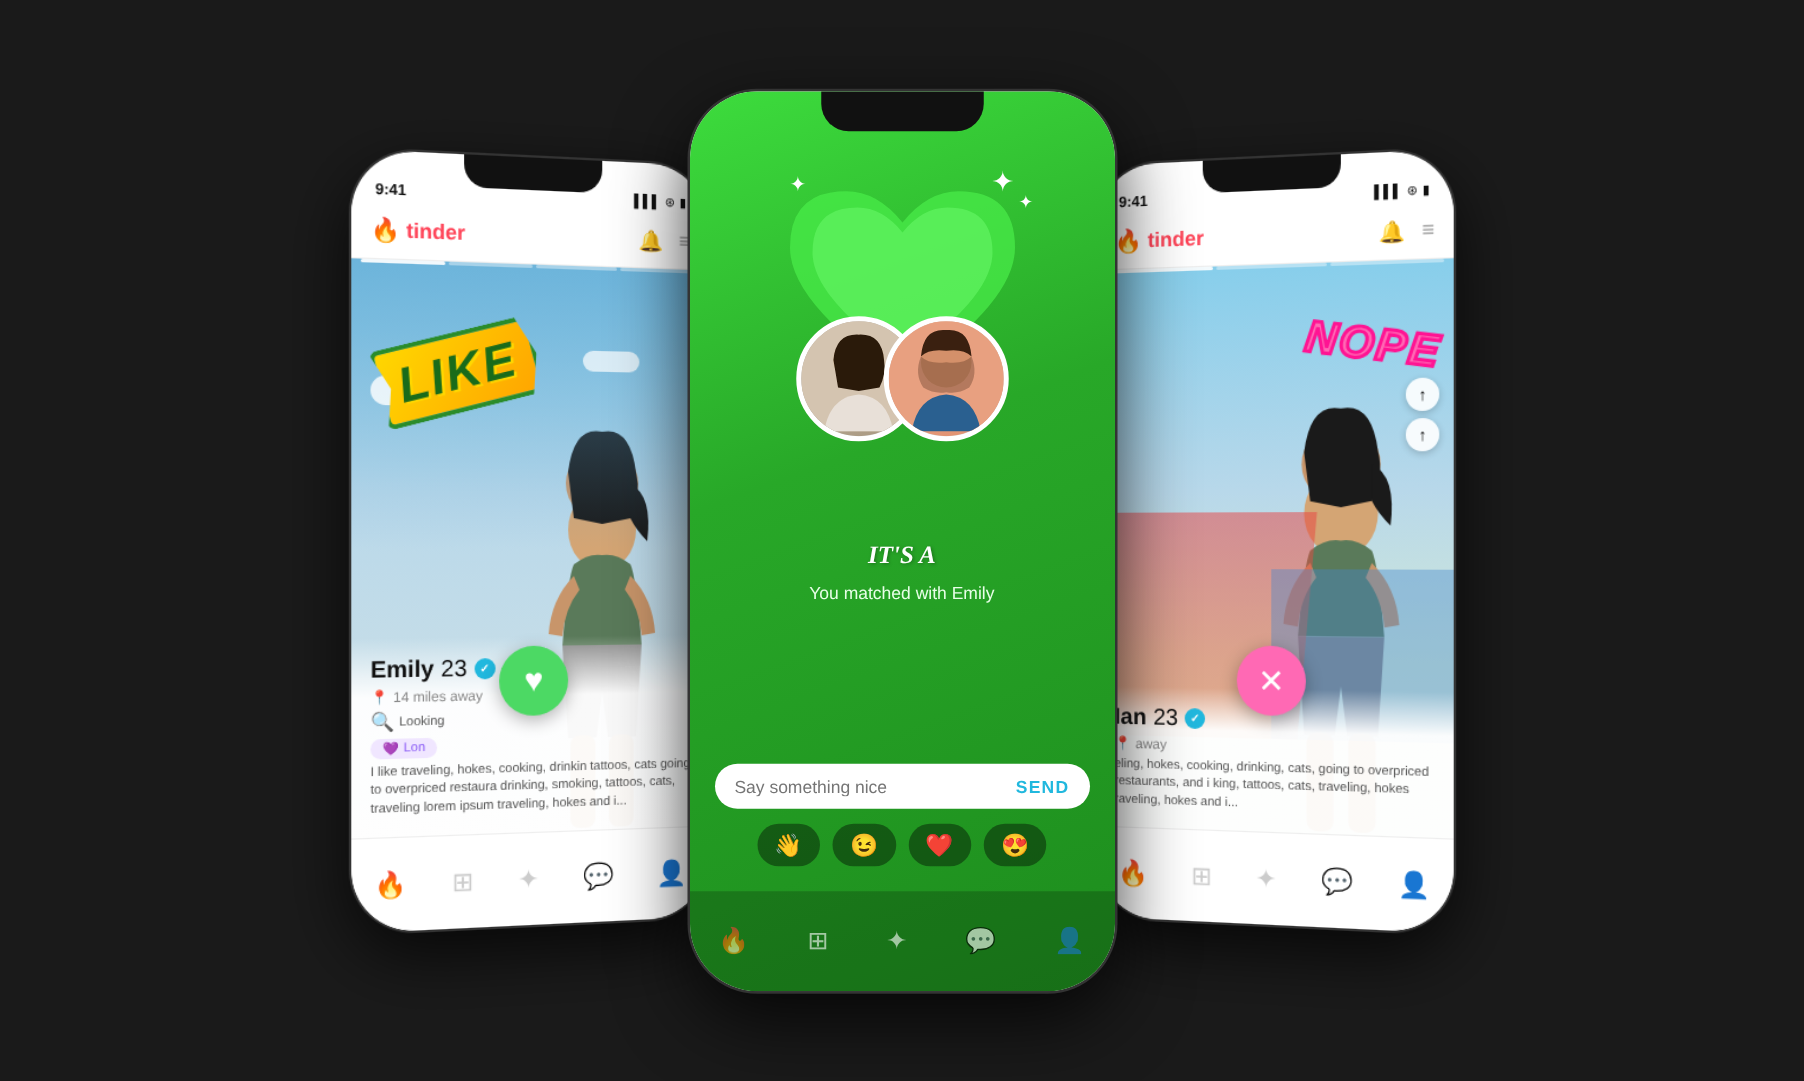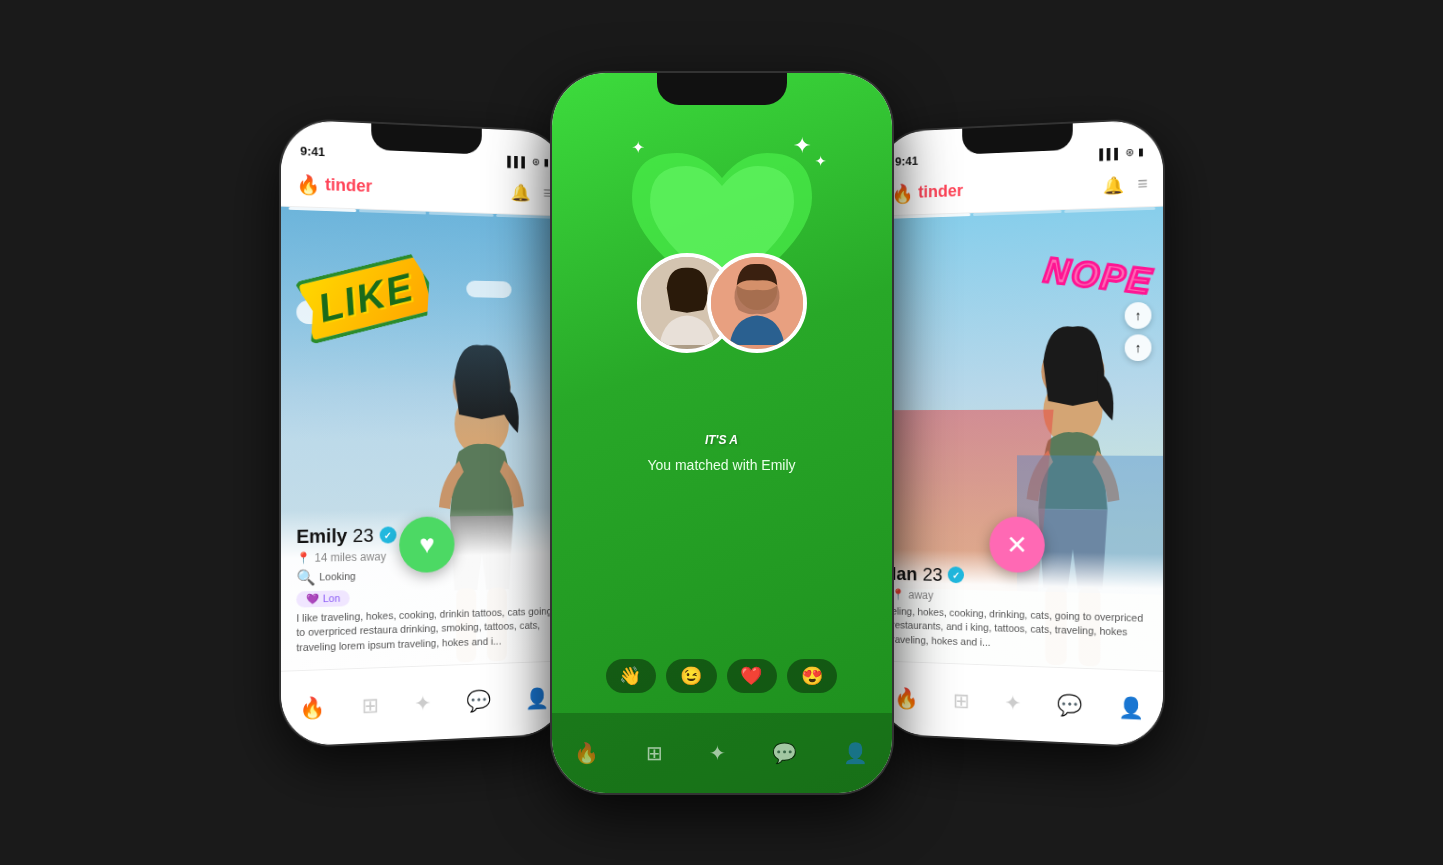--- a/index.html
+++ b/index.html
@@ -380,27 +380,28 @@
       width: 100%;
       height: 100%;
       background: linear-gradient(160deg, #f0b090 0%, #e09070 100%);
       display: flex;
       align-items: flex-end;
       justify-content: center;
       overflow: hidden;
     }
 
     .its-a {
-      font-size: 12px;
+      font-size: 20px;
       font-weight: 700;
       color: #fff;
       font-style: italic;
       margin-top: 90px;
       text-align: center;
       text-shadow: 1px 1px 3px rgba(0,0,0,0.3);
+      font-family: Liberation Serif, serif;
     }
     .match-title {
       font-size: 52px;
       font-weight: 900;
       color: #fff;
       text-align: center;
       line-height: 0.9;
       text-shadow: 2px 3px 8px rgba(0,0,0,0.4);
       font-style: italic;
       margin-top: 2px;
@@ -676,20 +677,24 @@
                 </svg>
               </div>
             </div>
           </div>
         </div>
 
         <div class="its-a">IT'S A</div>
         <div class="match-subtitle">You matched with Emily</div>
 
         <div class="match-input-area">
+          <div class="match-input-row">
+            <input class="match-input" type="text" placeholder="Say something nice" style="">
+            <button class="send-btn">SEND</button>
+          </div>
           <div class="match-emoji-row">
             <button class="match-emoji-btn">👋</button>
             <button class="match-emoji-btn">😉</button>
             <button class="match-emoji-btn">❤️</button>
             <button class="match-emoji-btn">😍</button>
           </div>
         </div>
 
         <div class="match-bottom-bar">
           <div style="font-size:20px;color:rgba(255,255,255,0.6);">🔥</div>

